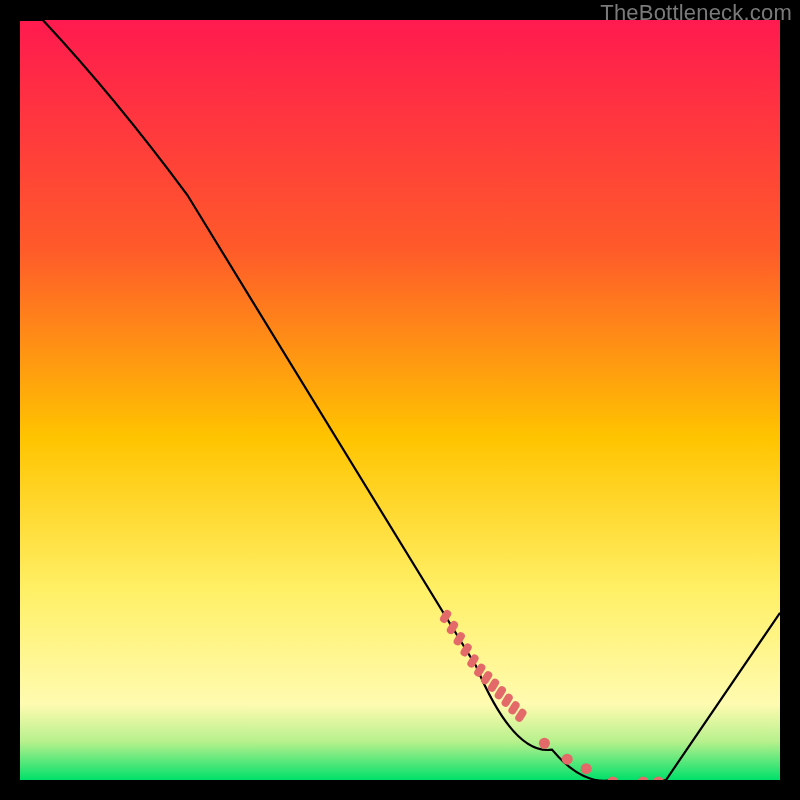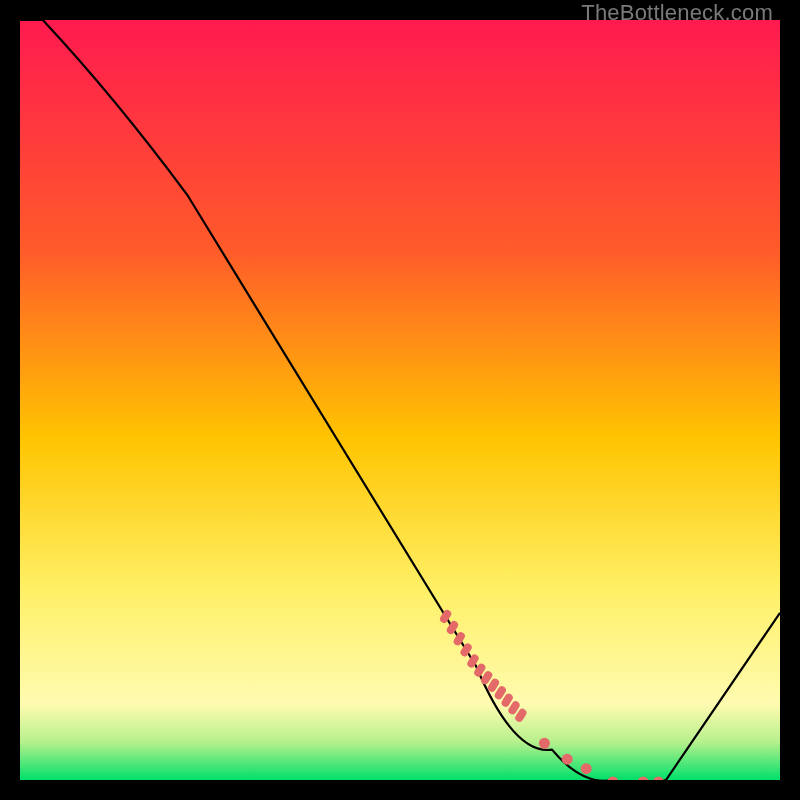--- a/index.html
+++ b/index.html
@@ -22,21 +22,21 @@
   .plot {
     position: absolute;
     left: 0;
     top: 0;
     width: 760px;
     height: 760px;
   }
   .watermark {
     position: absolute;
     top: 0px;
-    right: 27px;
+    right: 8px;
     color: #7a7a7a;
     font-size: 22px;
     font-weight: 500;
     letter-spacing: 0.2px;
     user-select: none;
   }
 </style>
 </head>
 <body>
 

